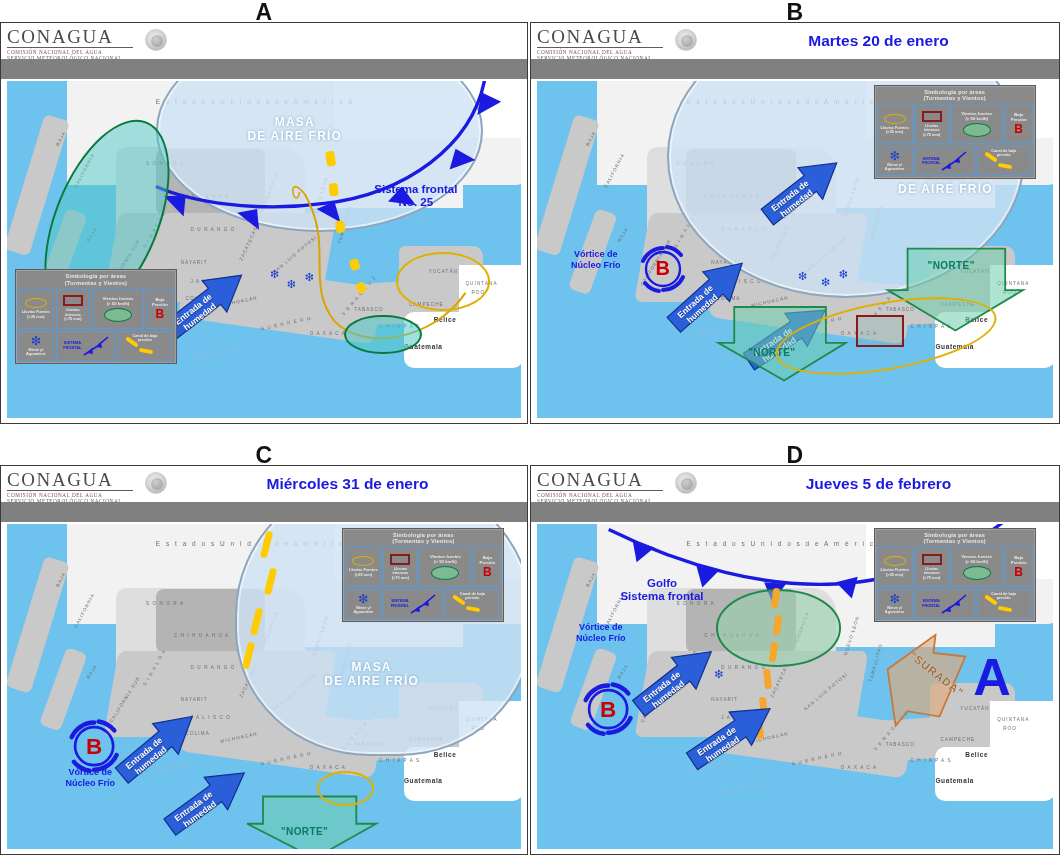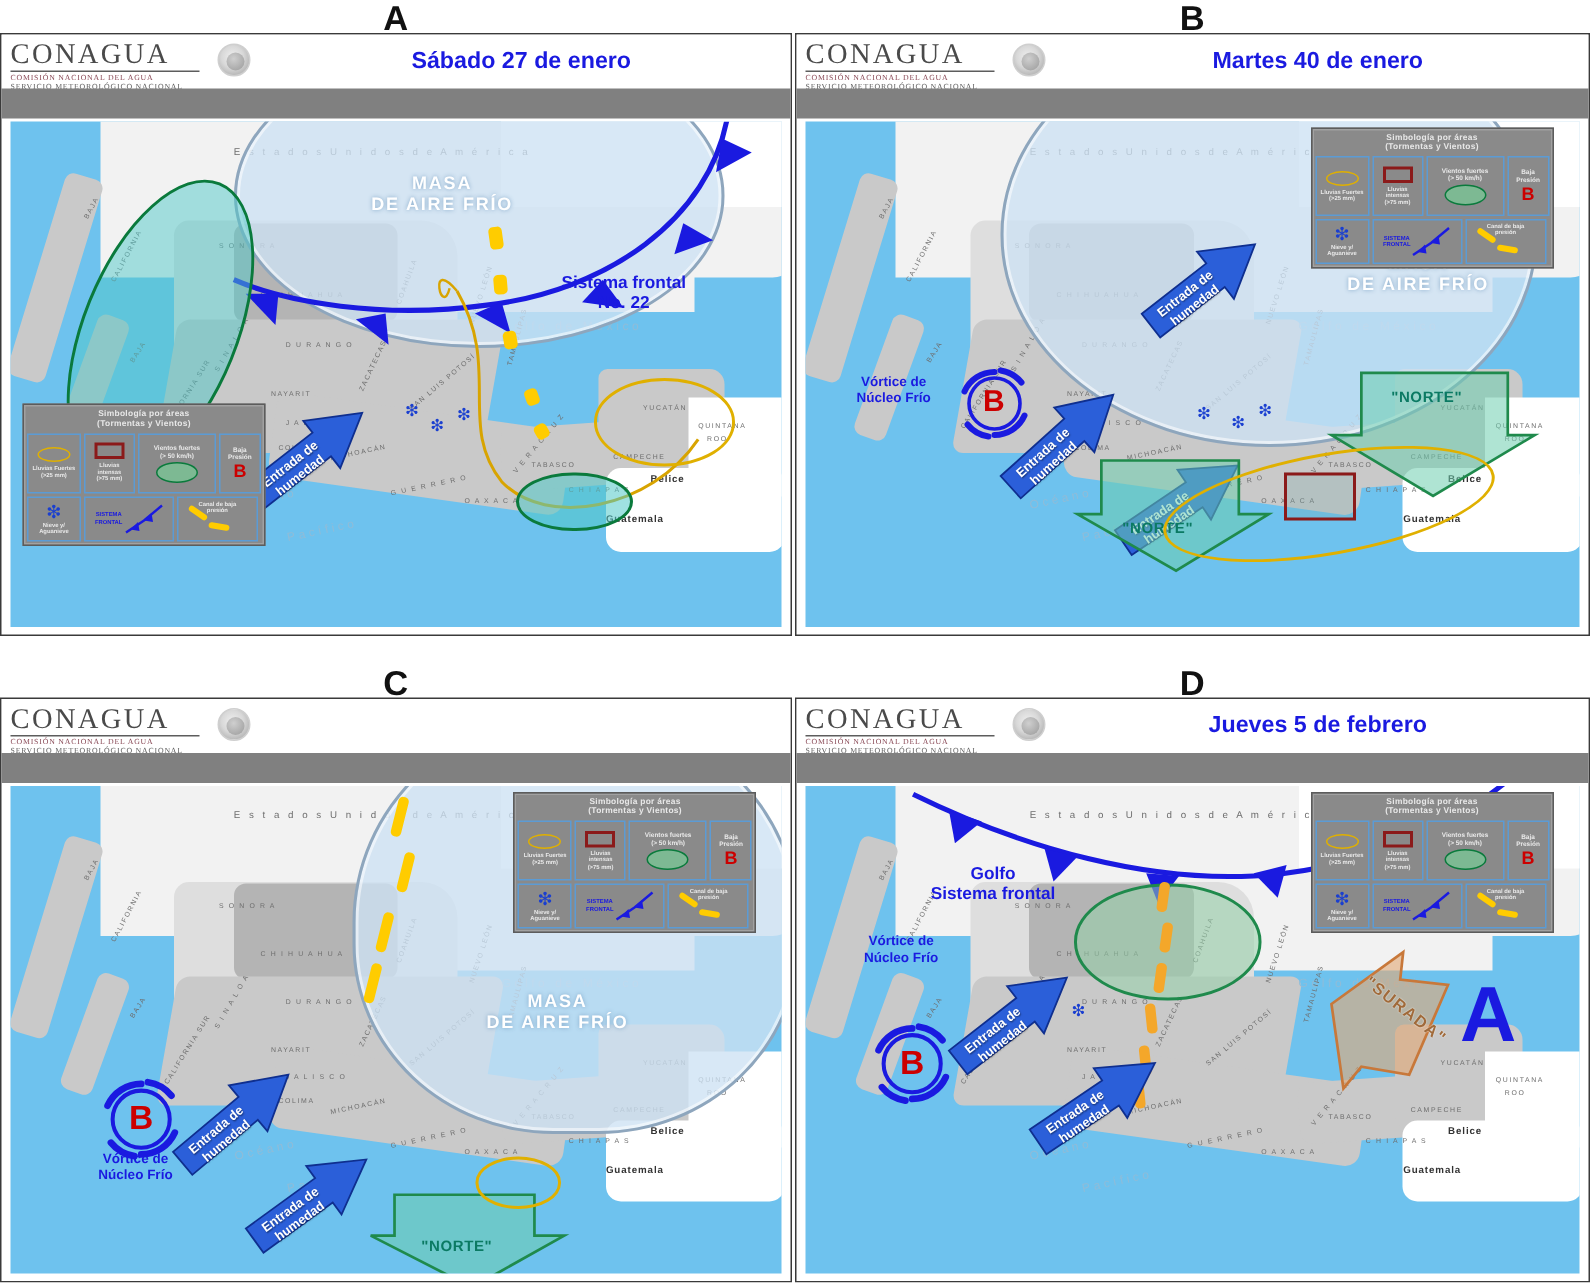--- a/index.html
+++ b/index.html
@@ -181,21 +181,20 @@
       <div class="panel-letter">A</div>
       <div class="slide">
         <div class="hdr">
           <div class="logo">
             <div class="logo-word">CONAGUA</div>
             <div class="logo-rule"></div>
             <div class="logo-sub1">COMISIÓN NACIONAL DEL AGUA</div>
             <div class="logo-sub2">SERVICIO METEOROLÓGICO NACIONAL</div>
           </div>
           <div class="seal"></div>
-          <div class="slide-title">Sábado 27 de enero</div>
         </div>
         <div class="greybar"></div>
         <div class="map">
           <div class="map-inner">
             <div class="usa" style="left:59.53846153846154px;top:-9.416666666666666px;width:466.3846153846154px;height:113px;border-radius:0 0 18px 0;"></div>
             <div class="usa" style="left:129px;top:89.45833333333333px;width:327.46153846153845px;height:37.666666666666664px;"></div>
             <div class="white" style="left:327.46153846153845px;top:-9.416666666666666px;width:208.3846153846154px;height:65.91666666666667px;"></div>
             <div class="land" style="left:37.70769230769231px;top:32.958333333333336px;width:25.8px;height:141.25px;transform:rotate(17deg);transform-origin:top left;border-radius:6px;"></div>
             <div class="land" style="left:59.53846153846154px;top:127.125px;width:21.83076923076923px;height:84.75px;transform:rotate(20deg);transform-origin:top left;border-radius:6px;"></div>
             <div class="land-l" style="left:109.15384615384616px;top:65.91666666666667px;width:188.53846153846155px;height:84.75px;border-radius:10px 24px 6px 0;"></div>
@@ -248,21 +247,21 @@
             <path d="M478.2923076923077 -4.708333333333333 C 466.3846153846154 65.91666666666667, 396.9230769230769 113, 317.53846153846155 122.41666666666667 C 248.0769230769231 131.83333333333334, 183.5769230769231 120.53333333333333, 148.84615384615384 105.46666666666667" fill="none" stroke="#1a1ae0" stroke-width="3.4"></path>
             <polygon points="474.32307692307694,11.3 494.1692307692308,20.716666666666665 470.3538461538462,33.9" fill="#1a1ae0"></polygon>
             <polygon points="448.5230769230769,67.8 468.3692307692308,79.1 442.5692307692308,88.51666666666667" fill="#1a1ae0"></polygon>
             <polygon points="394.9384615384615,105.46666666666667 408.83076923076925,124.3 381.04615384615386,120.53333333333333" fill="#1a1ae0"></polygon>
             <polygon points="327.46153846153845,120.53333333333333 333.4153846153846,141.25 309.6,128.06666666666666" fill="#1a1ae0"></polygon>
             <polygon points="250.06153846153848,128.06666666666666 252.04615384615386,148.78333333333333 230.2153846153846,131.83333333333334" fill="#1a1ae0"></polygon>
             <polygon points="178.6153846153846,114.88333333333333 176.63076923076923,135.6 156.7846153846154,114.88333333333333" fill="#1a1ae0"></polygon>
           </svg>
           <div class="mlabel" style="left:349.2923076923077px;top:101.7px;width:119.07692307692308px;">
             <div>Sistema frontal</div>
-            <div>No. 22</div>
+            <div>No. 25</div>
           </div>
           <div class="ell-green" style="left:47.63076923076923px;top:32.958333333333336px;width:104.1923076923077px;height:211.875px;transform:rotate(22deg);background:rgba(80,200,200,.5);"></div>
           <div class="trough" style="left:315.55384615384617px;top:73.45px;width:14.884615384615385px;height:9.416666666666666px;transform:rotate(82deg);"></div>
           <div class="trough" style="left:319.5230769230769px;top:103.58333333333333px;width:12.9px;height:9.416666666666666px;transform:rotate(85deg);"></div>
           <div class="trough" style="left:327.46153846153845px;top:141.25px;width:11.907692307692308px;height:9.416666666666666px;transform:rotate(80deg);"></div>
           <div class="trough" style="left:342.34615384615387px;top:178.91666666666666px;width:10.915384615384616px;height:9.416666666666666px;transform:rotate(70deg);"></div>
           <div class="trough" style="left:349.2923076923077px;top:202.45833333333334px;width:9.923076923076923px;height:9.416666666666666px;transform:rotate(60deg);"></div>
           <svg class="front-svg">
             <path d="M297.6923076923077 113 C 327.46153846153845 164.79166666666666, 297.6923076923077 202.45833333333334, 327.46153846153845 240.125 C 357.2307692307692 271.2, 426.6923076923077 258.9583333333333, 458.44615384615383 211.875" fill="none" stroke="#d8a400" stroke-width="2"></path>
             <path d="M297.6923076923077 113 C 277.84615384615387 89.45833333333333, 287.7692307692308 131.83333333333334, 292.7307692307692 111.11666666666666" fill="none" stroke="#d8a400" stroke-width="1.6"></path>
@@ -340,21 +339,21 @@
       <div class="panel-letter">B</div>
       <div class="slide">
         <div class="hdr">
           <div class="logo">
             <div class="logo-word">CONAGUA</div>
             <div class="logo-rule"></div>
             <div class="logo-sub1">COMISIÓN NACIONAL DEL AGUA</div>
             <div class="logo-sub2">SERVICIO METEOROLÓGICO NACIONAL</div>
           </div>
           <div class="seal"></div>
-          <div class="slide-title">Martes 40 de enero</div>
+          <div class="slide-title">Martes 20 de enero</div>
         </div>
         <div class="greybar"></div>
         <div class="map">
           <div class="map-inner">
             <div class="usa" style="left:59.769230769230774px;top:-9.416666666666666px;width:468.1923076923077px;height:113px;border-radius:0 0 18px 0;"></div>
             <div class="usa" style="left:129.5px;top:89.45833333333333px;width:328.7307692307692px;height:37.666666666666664px;"></div>
             <div class="white" style="left:328.7307692307692px;top:-9.416666666666666px;width:209.1923076923077px;height:65.91666666666667px;"></div>
             <div class="land" style="left:37.853846153846156px;top:32.958333333333336px;width:25.9px;height:141.25px;transform:rotate(17deg);transform-origin:top left;border-radius:6px;"></div>
             <div class="land" style="left:59.769230769230774px;top:127.125px;width:21.915384615384617px;height:84.75px;transform:rotate(20deg);transform-origin:top left;border-radius:6px;"></div>
             <div class="land-l" style="left:109.57692307692308px;top:65.91666666666667px;width:189.26923076923077px;height:84.75px;border-radius:10px 24px 6px 0;"></div>
@@ -507,20 +506,21 @@
       <div class="panel-letter">C</div>
       <div class="slide">
         <div class="hdr">
           <div class="logo">
             <div class="logo-word">CONAGUA</div>
             <div class="logo-rule"></div>
             <div class="logo-sub1">COMISIÓN NACIONAL DEL AGUA</div>
             <div class="logo-sub2">SERVICIO METEOROLÓGICO NACIONAL</div>
           </div>
           <div class="seal"></div>
+          <div class="slide-title">Miércoles 31 de enero</div>
         </div>
         <div class="greybar"></div>
         <div class="map">
           <div class="map-inner">
             <div class="usa" style="left:59.53846153846154px;top:-9.083333333333334px;width:466.3846153846154px;height:109px;border-radius:0 0 18px 0;"></div>
             <div class="usa" style="left:129px;top:86.29166666666667px;width:327.46153846153845px;height:36.333333333333336px;"></div>
             <div class="white" style="left:327.46153846153845px;top:-9.083333333333334px;width:208.3846153846154px;height:63.583333333333336px;"></div>
             <div class="land" style="left:37.70769230769231px;top:31.791666666666668px;width:25.8px;height:136.25px;transform:rotate(17deg);transform-origin:top left;border-radius:6px;"></div>
             <div class="land" style="left:59.53846153846154px;top:122.625px;width:21.83076923076923px;height:81.75px;transform:rotate(20deg);transform-origin:top left;border-radius:6px;"></div>
             <div class="land-l" style="left:109.15384615384616px;top:63.583333333333336px;width:188.53846153846155px;height:81.75px;border-radius:10px 24px 6px 0;"></div>

